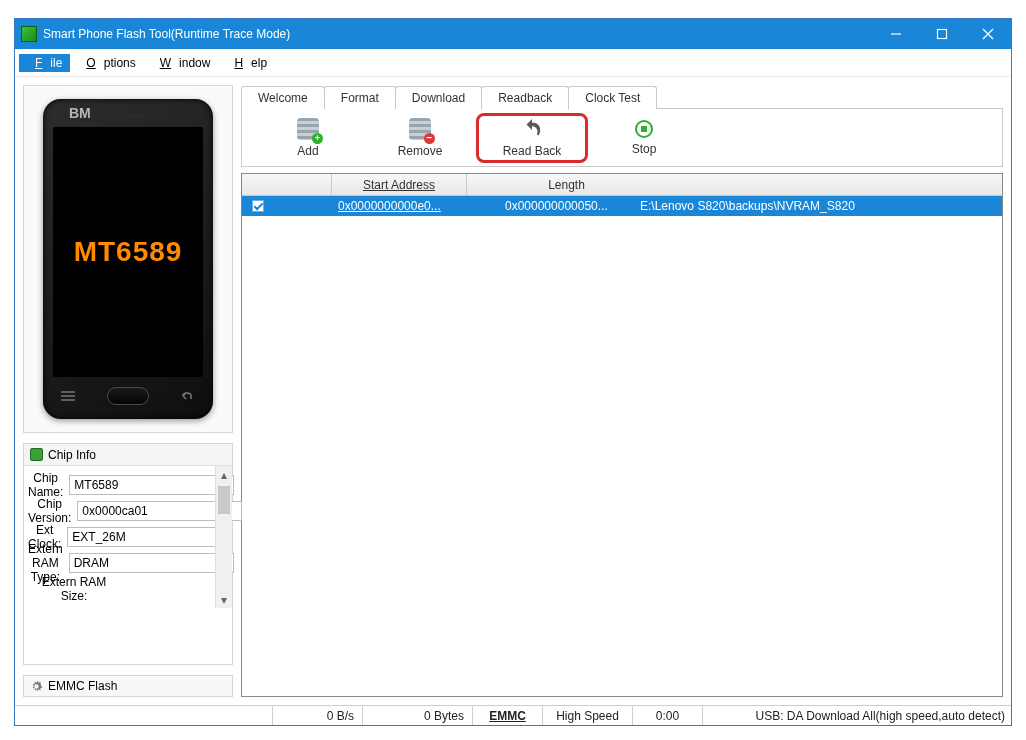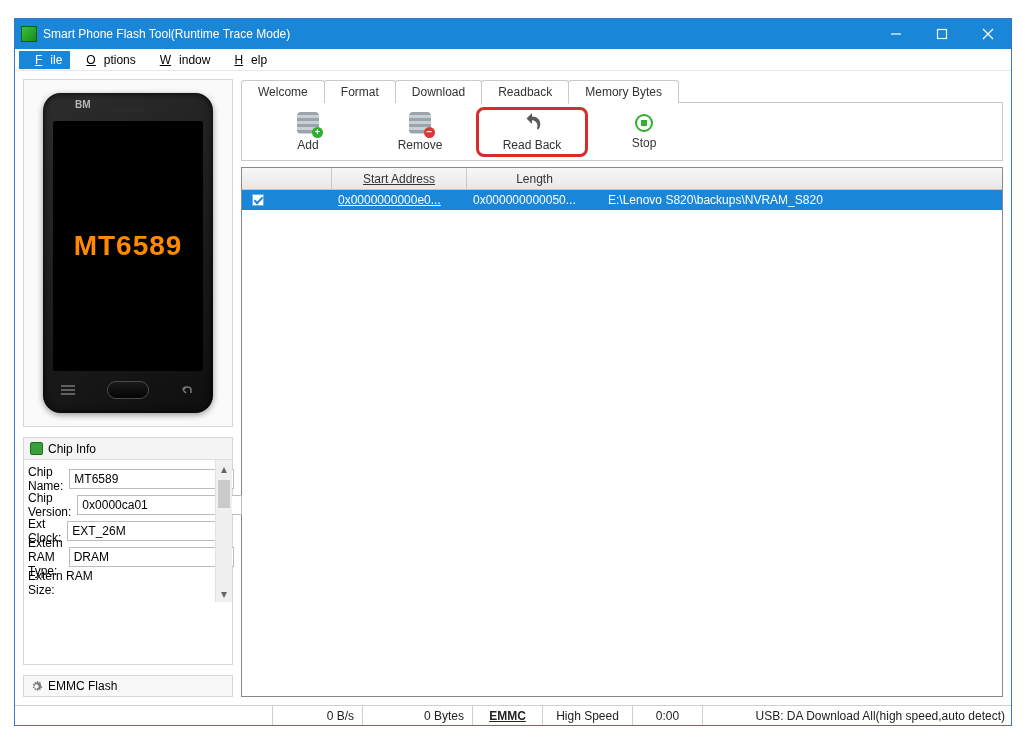--- a/index.html
+++ b/index.html
@@ -7,45 +7,45 @@
 
 .surround { background:#fff; padding:18px 14px 14px 14px; height:740px; }
 .win { width:100%; height:100%; border:1px solid #3a78c7; display:flex; flex-direction:column; background:#fff; }
 
 .titlebar { height:30px; background:#1a86d8; display:flex; align-items:center; color:#fff; font-size:12px; padding-left:6px; }
 .titlebar .icon { width:16px; height:16px; margin-right:6px; display:inline-block; background:linear-gradient(135deg,#3ac23a,#1a8a1a); border:1px solid #0b5f0b; }
 .title-spacer{flex:1;}
 .tb-btn { width:46px; height:30px; display:flex; align-items:center; justify-content:center; color:#fff; }
 .tb-btn svg{width:12px;height:12px;stroke:#fff;stroke-width:1.2;fill:none;}
 
-.menubar { height:22px; background:#fff; border-bottom:1px solid #e8e8e8; display:flex; align-items:center; padding-left:4px; font-size:12px; }
+.menubar { height:28px; background:#fff; border-bottom:1px solid #e8e8e8; display:flex; align-items:center; padding-left:4px; font-size:12px; }
 .menubar span{ padding:2px 8px; }
 .menubar span.file{ background:#1a86d8; color:#fff; }
 .menubar span .ul{ text-decoration:underline; }
 
 .client{ flex:1; display:flex; flex-direction:column; }
 .workarea{ flex:1; display:flex; padding:8px; gap:8px; overflow:hidden; }
 
 .leftcol{ width:210px; display:flex; flex-direction:column; gap:10px; }
 .phonebox{ width:210px; height:348px; border:1px solid #d6d6d6; background:#fafafa; display:flex; align-items:center; justify-content:center; position:relative;}
 .phone{ width:170px; height:320px; border-radius:18px; background:linear-gradient(145deg,#2d2d2d,#0e0e0e); box-shadow:inset 0 0 6px #000, 0 2px 6px rgba(0,0,0,.4); position:relative; }
 .phone .screen{ position:absolute; left:10px; right:10px; top:28px; bottom:42px; background:#000; border-radius:2px; display:flex; align-items:center; justify-content:center;}
-.phone .brand{ position:absolute; top:6px; left:32px; color:#b7b7b7; font-size:10px; font-weight:bold;}
+.phone .brand{ position:absolute; top:6px; left:26px; color:#b7b7b7; font-size:14px; font-weight:bold;}
 .phone .earp{ position:absolute; top:14px; left:50%; transform:translateX(-50%); width:34px; height:5px; background:#2a2a2a; border-radius:3px;}
 .phone .mt{ color:#ff8a00; font-size:28px; font-weight:bold; font-family:Arial,sans-serif; letter-spacing:1px;}
 .phone .navbar{position:absolute; bottom:10px; left:0; right:0; height:26px; display:flex; align-items:center; justify-content:space-around;}
 .phone .navbar .k{ width:20px; height:14px; }
 .phone .navbar .home{ width:42px; height:18px; border:1px solid #4a4a4a; border-radius:10px; background:linear-gradient(#1a1a1a,#050505);}
 .phone .navbar svg{stroke:#7a7a7a;fill:none;stroke-width:1.5;}
 
 .panel{ border:1px solid #d6d6d6; background:#fff; }
 .panel-head{ height:22px; background:#f4f4f4; border-bottom:1px solid #e0e0e0; display:flex; align-items:center; padding:0 6px; gap:5px; font-size:12px;}
 .chipinfo .lines{ padding:6px 4px; position:relative;}
 .chipinfo .row{ display:flex; align-items:center; height:26px; gap:6px;}
-.chipinfo .lbl{ width:92px; font-size:12px; }
+.chipinfo .lbl{ width:92px; font-size:12px;text-align:center; }
 .chipinfo input{ flex:1; height:20px; border:1px solid #bcbcbc; padding:0 4px; font-size:12px; background:#fff;}
 .chipinfo .scroll{ position:absolute; right:0; top:0; bottom:0; width:17px; background:#f0f0f0; border-left:1px solid #e0e0e0;}
 .chipinfo .scroll .thumb{position:absolute; left:2px; right:2px; top:2px; height:28px; background:#cacaca;}
 .chipinfo .scroll .ar{position:absolute;left:0;right:0;height:17px;display:flex;align-items:center;justify-content:center;color:#666;}
 .chipinfo .scroll .ar.t{top:0;} .chipinfo .scroll .ar.b{bottom:0;}
 
 .emmcbar{ border:1px solid #d6d6d6; height:22px; display:flex; align-items:center; padding:0 6px; gap:5px; background:#f8f8f8;}
 
 .rightcol{ flex:1; display:flex; flex-direction:column; }
 .tabs{ height:24px; display:flex; align-items:flex-end; background:#fff; position:relative;}
@@ -61,21 +61,21 @@
 .ico.db .plus{position:absolute;right:-4px;bottom:-4px;width:11px;height:11px;border-radius:50%;background:#2fae2f;color:#fff;font-size:9px;line-height:11px;text-align:center;font-weight:bold;}
 .ico.db .minus{position:absolute;right:-4px;bottom:-4px;width:11px;height:11px;border-radius:50%;background:#d83a3a;color:#fff;font-size:10px;line-height:9px;text-align:center;font-weight:bold;}
 .ico.back svg{width:22px;height:22px;fill:#5a5a5a;}
 .ico.stop{ width:18px;height:18px; border:2px solid #2fae2f; border-radius:50%; position:relative;}
 .ico.stop::after{content:"";position:absolute;left:4px;top:4px;right:4px;bottom:4px;background:#2fae2f;}
 
 .table-wrap{ flex:1; border:1px solid #888; margin-top:6px; background:#fff; overflow:auto;}
 .thead{ height:22px; display:flex; background:linear-gradient(#f7f7f7,#e8e8e8); border-bottom:1px solid #c6c6c6;}
 .th{ border-right:1px solid #c9c9c9; display:flex; align-items:center; justify-content:center; font-size:12px; color:#333;}
 .th:last-child{border-right:none;}
-.c-chk{width:90px;} .c-sa{width:135px;text-decoration:underline;} .c-len{width:135px;} .c-file{flex:1;}
+.c-chk{width:90px;} .c-sa{width:135px;text-decoration:underline;} .c-len{width:135px;margin-left:32px;} .c-file{flex:1;}
 .trow{ height:20px; display:flex; background:#1a86d8; color:#fff; font-size:12px; align-items:center;}
 .trow .td{padding:0 6px; display:flex; align-items:center; height:100%; overflow:hidden; white-space:nowrap;}
 .trow .chk{ width:12px; height:12px; border:1px solid #6ab0e8; background:#fff; position:relative; margin-left:4px;}
 .trow .chk::after{content:"";position:absolute;left:1px;top:2px;width:7px;height:3px;border-left:2px solid #1a86d8;border-bottom:2px solid #1a86d8;transform:rotate(-45deg);}
 
 .status{ height:20px; border-top:1px solid #cfcfcf; background:#fff; display:flex; align-items:center; font-size:11px; color:#222;}
 .status .pb{ width:256px; height:16px; margin-left:1px; }
 .status .cell{ padding:0 8px; border-left:1px solid #cfcfcf; height:100%; display:flex; align-items:center;}
 .status .cell.r{justify-content:flex-end;}
 .status .emmc{font-weight:bold;text-decoration:underline;}
@@ -184,21 +184,21 @@
         </div>
       </div>
 
       <div class="rightcol">
         <div class="tabs">
           <div class="bline"></div>
           <div class="tab">Welcome</div>
           <div class="tab">Format</div>
           <div class="tab">Download</div>
           <div class="tab active">Readback</div>
-          <div class="tab">Memory Bytes</div>
+          <div class="tab">Clock Test</div>
         </div>
 
         <div class="toolbar">
           <div class="tbtn">
             <span class="ico db">
                   <span class="plus">+</span>
                 </span>
             <span>Add</span>
           </div>
           <div class="tbtn">

